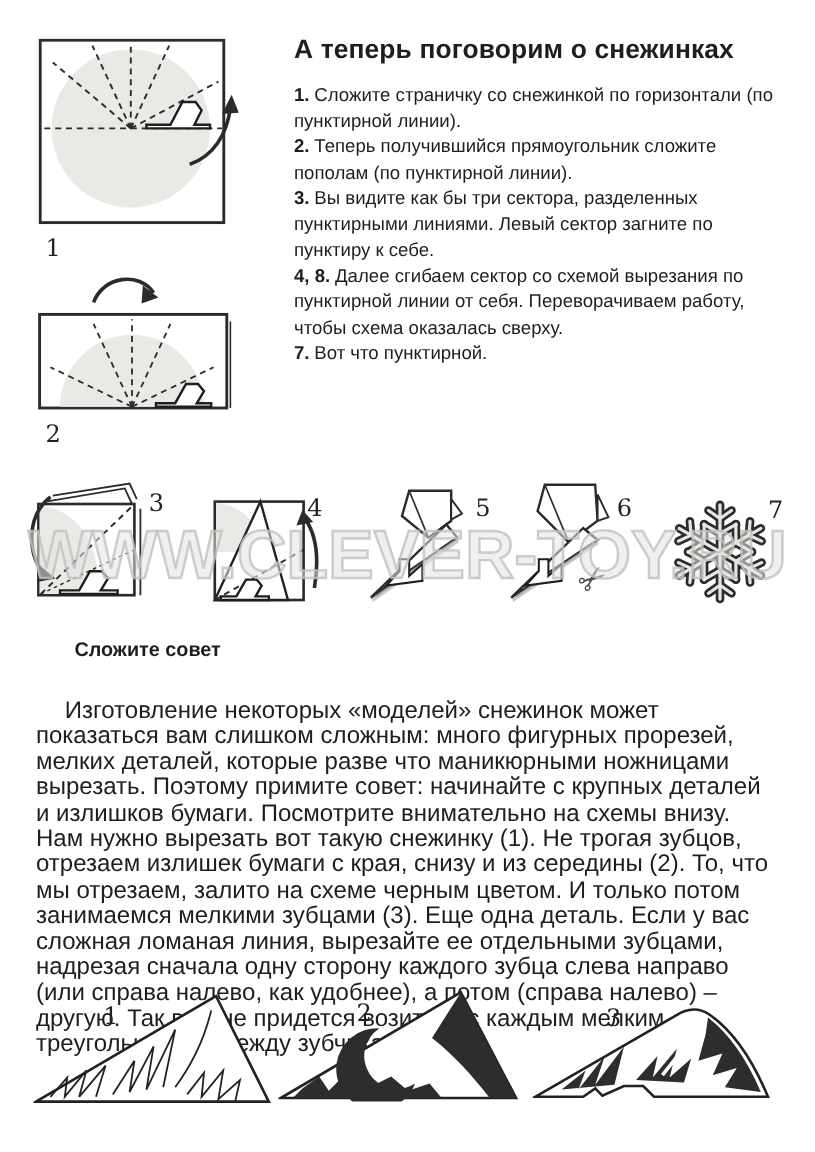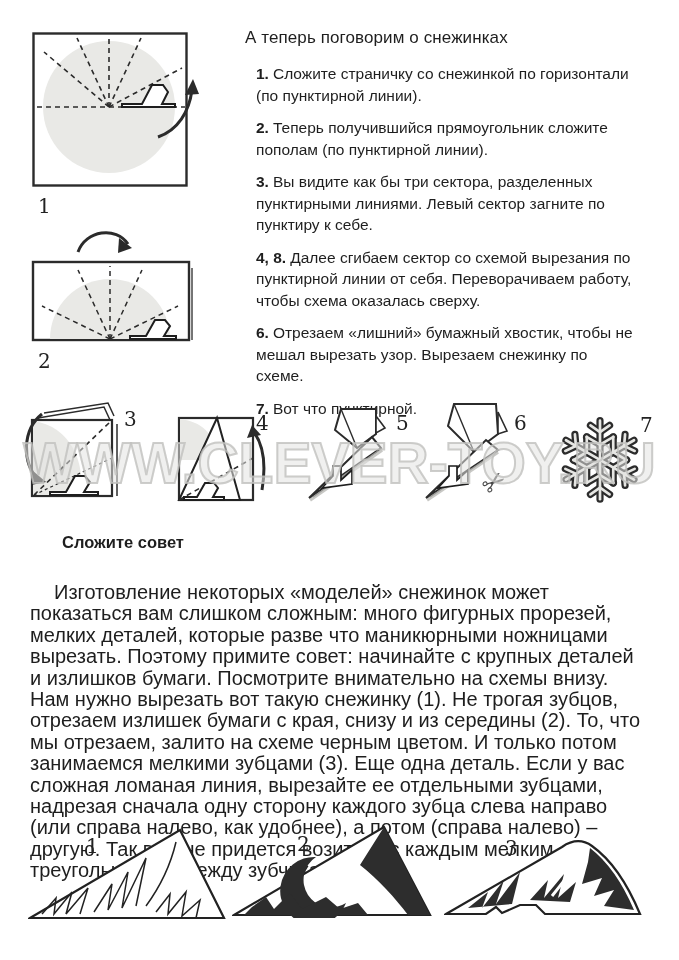--- a/index.html
+++ b/index.html
@@ -3,22 +3,22 @@
 <meta charset="utf-8">
 <style>
   html,body{margin:0;padding:0;background:#ffffff;}
   .page{
     position:relative;width:679px;height:960px;background:#fff;overflow:hidden;
     font-family:"Liberation Sans",sans-serif;color:#1e1e1e;
   }
   .abs{position:absolute;}
   
   .textcol{left:245px;top:28px;width:404px;}
-  .title{font-size:17px;font-weight:normal;margin:0 0 15px 0;letter-spacing:.1px;}
-  .instr{margin:11px;font-size:15.5px;line-height:21.5px;}
+  .title{font-size:22px;font-weight:bold;margin:0 0 15px 0;letter-spacing:.1px;}
+  .instr{margin:0;font-size:15.5px;line-height:21.5px;}
   .instr b{padding-right:4px;}
   
   .numlbl{font-family:"DejaVu Serif",serif;font-size:20px;color:#222;}
   
   .watermark{
     left:0;top:430px;width:679px;text-align:center;z-index:5;pointer-events:none;
     font-size:57px;font-weight:800;letter-spacing:0px;white-space:nowrap;
     color:rgba(228,228,225,0.55);
     -webkit-text-stroke:2px rgba(193,193,190,0.8);
   }
@@ -73,21 +73,20 @@
     </svg>
   </div>
   <div class="abs numlbl" style="left:38px;top:349px;">2</div>
 
   <div class="abs textcol">
     <h1 class="title">А теперь поговорим о снежинках</h1>
     <p class="instr"><b>1.</b><span>Сложите страничку со снежинкой по горизонтали (по пунктирной линии).</span></p>
     <p class="instr"><b>2.</b><span>Теперь получившийся прямоугольник сложите пополам (по пунктирной линии).</span></p>
     <p class="instr"><b>3.</b><span>Вы видите как бы три сектора, разделенных пунктирными линиями. Левый сектор загните по пунктиру к себе.</span></p>
     <p class="instr"><b>4, 8.</b><span>Далее сгибаем сектор со схемой вырезания по пунктирной линии от себя. Переворачиваем работу, чтобы схема оказалась сверху.</span></p>
-    <p class="instr"><b>6.</b><span>Отрезаем «лишний» бумажный хвостик, чтобы не мешал вырезать узор. Вырезаем снежинку по схеме.</span></p>
     <p class="instr"><b>7.</b><span>Вот что пунктирной.</span></p>
   </div>
 
   <div class="abs diag" style="left:20px;top:400px;">
     <svg width="112" height="108" viewBox="0 0 112 108">
       <g stroke="#2b2b2b" stroke-width="1.5" fill="none">
         <polyline points="24,13 88,3 94,16"></polyline>
         <polyline points="18,18 84,7 90,20"></polyline>
         <line x1="97" y1="24" x2="97" y2="96"></line>
       </g>

